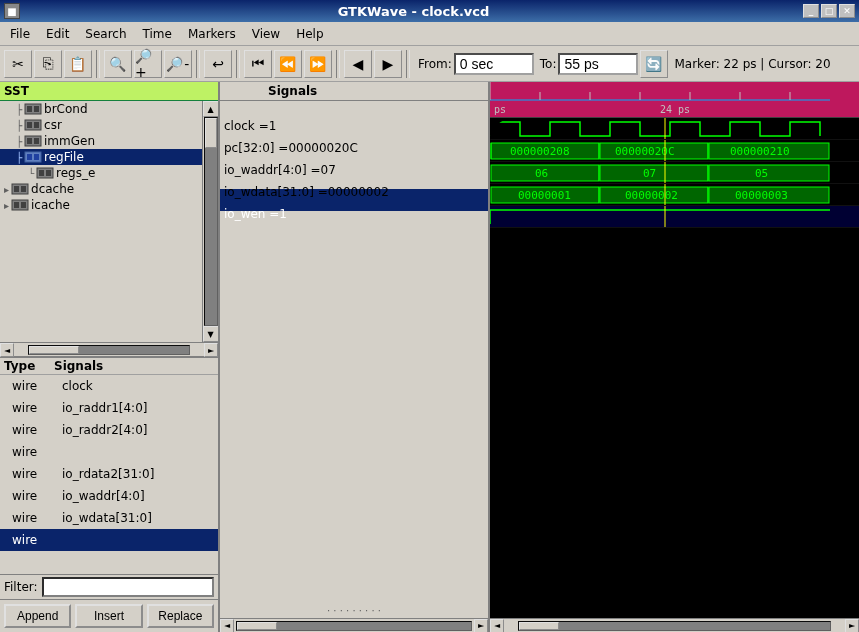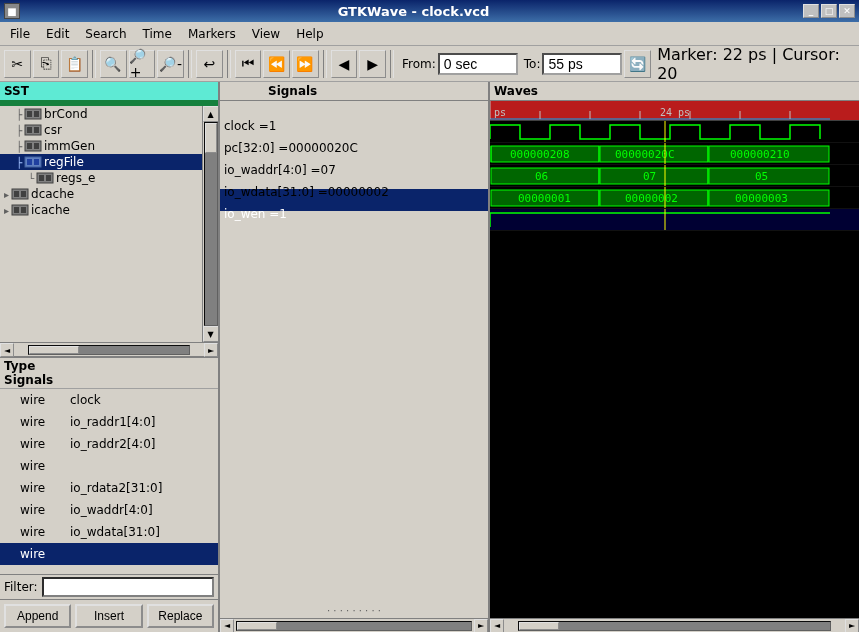--- a/index.html
+++ b/index.html
@@ -59,21 +59,21 @@
     .tb-sep { width: 4px; height: 28px; border-left: 1px solid #808080; border-right: 1px solid #e0e0e0; margin: 0 2px; }
     .tb-label { font-size: 12px; margin-left: 4px; }
     .tb-input {
       height: 22px;
       border: 2px inset #a0a0a0;
       background: white;
       font-size: 14px;
       padding: 0 4px;
       width: 80px;
     }
-    .tb-marker-text { font-size: 16px; margin-left: 4px; }
+    .tb-marker-text { font-size: 12px; margin-left: 4px; }
 
     
     .main-area {
       display: flex;
       height: calc(632px - 22px - 24px - 36px);
     }
 
     
     .left-panel {
       width: 220px;
@@ -83,25 +83,25 @@
     }
     
     .sst-panel {
       flex: 1;
       border-bottom: 2px solid #808080;
       display: flex;
       flex-direction: column;
       min-height: 180px;
     }
     .sst-header {
-      background: #5eead4;
+      background: #bef264;
       padding: 2px 4px;
       font-weight: bold;
       font-size: 12px;
-      border-bottom: 6px solid #15803d;
+      border-bottom: 1px solid #15803d;
     }
     .tree-item {
       display: flex;
       align-items: center;
       padding: 1px 0;
       cursor: pointer;
       white-space: nowrap;
     }
     .tree-item.selected { background: #0a246a; color: white; }
     .sst-scroll-v { width: 16px; background: #d4d0c8; border-left: 1px solid #808080; display: flex; flex-direction: column; align-items: center; }
@@ -113,34 +113,33 @@
       flex-direction: column;
       background: #d4d0c8;
     }
     .signals-type-header {
       display: flex;
       gap: 0;
       padding: 1px 4px;
       font-size: 12px;
       font-weight: bold;
       border-bottom: 1px solid #a0a0a0;
-      flex-direction: column;
     }
     .sig-type-col { width: 50px; }
     .sig-name-col { flex: 1; }
 
     .signals-list {
       flex: 1;
       overflow: hidden;
       background: #d4d0c8;
     }
     .signal-row {
       display: flex;
       align-items: center;
-      padding: 1px 20px;
+      padding: 1px 12px;
       height: 22px;
       cursor: pointer;
     }
     .signal-row.selected { background: #0a246a; color: white; }
     .sig-type { width: 50px; font-size: 12px; }
     .sig-name { flex: 1; font-size: 12px; }
 
     .filter-bar {
       border-top: 1px solid #808080;
       padding: 2px 4px;
@@ -217,32 +216,33 @@
       background: black;
     }
     .waves-header {
       background: #d4d0c8;
       padding: 2px 4px;
       font-weight: bold;
       font-size: 12px;
       border-bottom: 1px solid #808080;
     }
     .waves-ruler {
-      height: 20px;
-      background: #b91c1c;
+      height: 36px;
+      background: #be185d;
       border-bottom: 1px solid #404040;
       position: relative;
       display: flex;
       align-items: flex-end;
     }
     .waves-content {
       flex: 1;
       background: black;
       position: relative;
       overflow: hidden;
+      border-radius: 24px;
     }
     .wave-row {
       height: 22px;
       position: relative;
       border-bottom: 1px solid #111;
     }
 
     
     .wave-svg { width: 100%; height: 100%; }
     
@@ -493,21 +493,20 @@
     <div class="middle-scroll-h">
       <div class="scroll-arrow">◄</div>
       <div style="flex:1; height:10px; background:#808080; border:1px inset #606060; margin:2px; position:relative;">
         <div style="position:absolute;left:0;top:0;width:40px;height:8px;background:#d4d0c8;border:1px outset #e0e0e0;"></div>
       </div>
       <div class="scroll-arrow">►</div>
     </div>
   </div>
 
   <div class="right-panel">
-    <div class="waves-header">Waves</div>
 
     <div class="waves-ruler">
       <span style="position:absolute; left:4px; bottom:2px; color:#c0c0c0; font-size:10px; font-family:monospace;">ps</span>
       <span style="position:absolute; left:170px; bottom:2px; color:#c0c0c0; font-size:10px; font-family:monospace;">24 ps</span>
 
       <svg width="100%" height="20" style="position:absolute;top:0;left:0;">
 
         <line x1="0" y1="18" x2="340" y2="18" stroke="#00aaff" stroke-width="1"></line>
         <line x1="0" y1="0" x2="0" y2="18" stroke="#c0c0c0" stroke-width="1"></line>
         <line x1="50" y1="10" x2="50" y2="18" stroke="#c0c0c0" stroke-width="1"></line>

